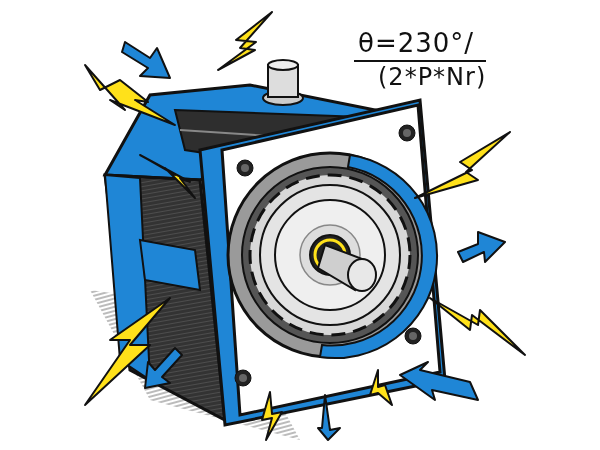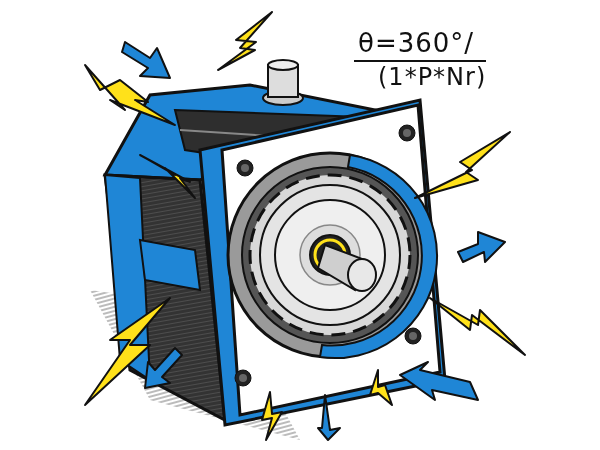--- a/index.html
+++ b/index.html
@@ -88,16 +88,16 @@
   <g fill="#1f86d6" stroke="#111" stroke-width="2" stroke-linejoin="round">
     <polygon points="125,42 150,58 157,48 170,78 140,76 148,68 122,52"></polygon>
     <polygon points="458,252 478,244 478,232 505,242 485,262 484,252 463,262"></polygon>
     <polygon points="175,348 155,370 148,362 145,388 170,383 162,377 182,355"></polygon>
     <polygon points="325,395 330,430 340,428 328,440 318,428 322,428"></polygon>
     <polygon points="470,382 420,370 428,362 400,375 435,400 432,390 478,400"></polygon>
   </g>
 </svg>
 
 <div class="formula">
-  <div class="num">θ=360°/</div>
-  <div class="den">(1*P*Nr)</div>
+  <div class="num">θ=230°/</div>
+  <div class="den">(2*P*Nr)</div>
 </div>
 </div>
 
 </body></html>

